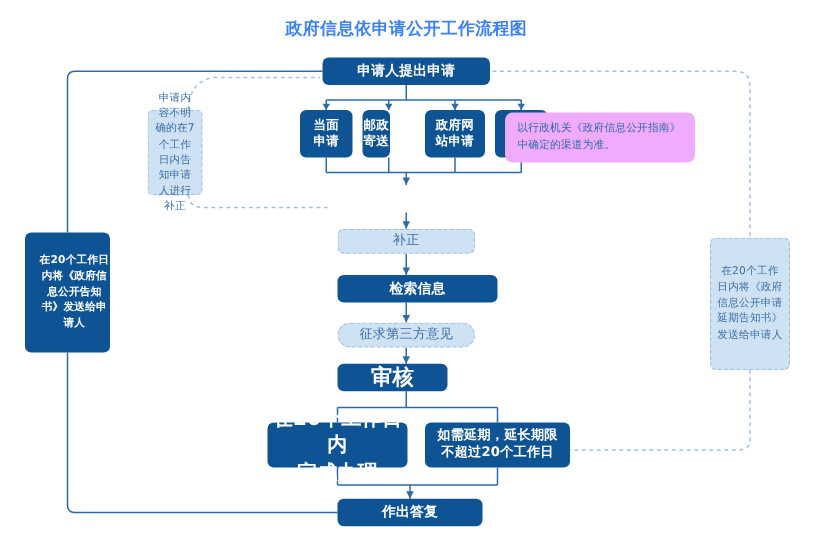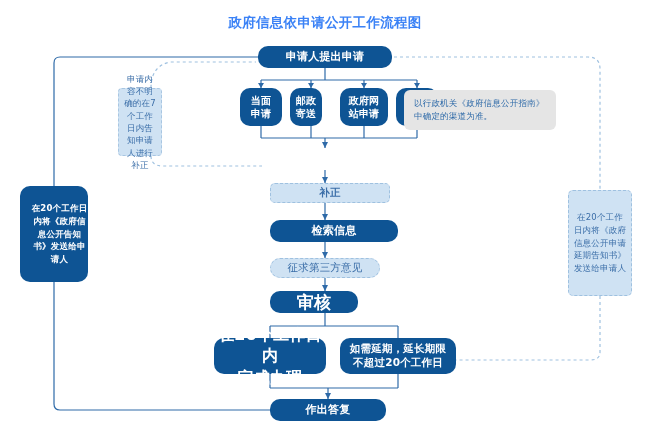--- a/index.html
+++ b/index.html
@@ -36,29 +36,28 @@
     text-align: center;
     border-radius: 5px;
     line-height: 1.32;
     white-space: pre-line;
     letter-spacing: 0.2px;
   }
   .solid {
     background: #0e5494;
     color: #ffffff;
     font-weight: bold;
-    border-radius: 10px;
   }
   .soft {
     background: #cfe2f3;
     color: #3b6ea8;
     border: 1px dashed #9fc1e0;
   }
   .note {
-    background: #e5e5e5;
+    background: #f0abfc;
     color: #2e6aa8;
     border-radius: 6px;
     text-align: left;
     justify-content: flex-start;
     padding: 0 10px;
   }
   .title {
     position: absolute;
     left: 0;
     top: 14px;
@@ -67,26 +66,26 @@
     font-size: 13.5px;
     font-weight: bold;
     color: #3b82f6;
     letter-spacing: 0.3px;
   }
 
   
   #n-apply      { left: 258px; top: 46px;  width: 134px; height: 22px; font-size: 11px; }
 
   #n-m1         { left: 240px; top: 88px;  width: 42px;  height: 38px; font-size: 10px; }
-  #n-m2         { left: 290px; top: 88px;  width: 32px;  height: 38px; font-size: 10px; text-align: right; }
+  #n-m2         { left: 290px; top: 88px;  width: 22px;  height: 38px; font-size: 10px; text-align: right; }
   #n-m3         { left: 340px; top: 88px;  width: 48px;  height: 38px; font-size: 10px; }
   #n-m4         { left: 396px; top: 88px;  width: 42px;  height: 38px; font-size: 10px; }
 
   #n-register   { left: 270px; top: 148px; width: 110px; height: 22px; font-size: 11px; }
-  #n-amend      { left: 270px; top: 183px; width: 120px; height: 20px; font-size: 10.5px; font-weight: bold; }
+  #n-amend      { left: 270px; top: 183px; width: 110px; height: 20px; font-size: 10.5px; }
   #n-search     { left: 270px; top: 220px; width: 128px; height: 22px; font-size: 11px; }
   #n-third      { left: 270px; top: 258px; width: 110px; height: 20px; font-size: 10.5px; border-radius: 10px; }
   #n-review     { left: 270px; top: 291px; width: 88px; height: 22px; font-size: 17px; }
 
   #n-complete   { left: 214px; top: 338px; width: 112px; height: 36px; font-size: 16px; }
   #n-extend     { left: 340px; top: 338px; width: 116px; height: 36px; font-size: 10.5px; }
   #n-reply      { left: 270px; top: 399px; width: 116px; height: 22px; font-size: 11px; }
 
   #n-note-left  { left: 118px; top: 88px;  width: 44px;  height: 68px; font-size: 8.5px;
                   background: #cfe2f3; color: #3b6ea8; border: 1px dashed #a8c6e2;

